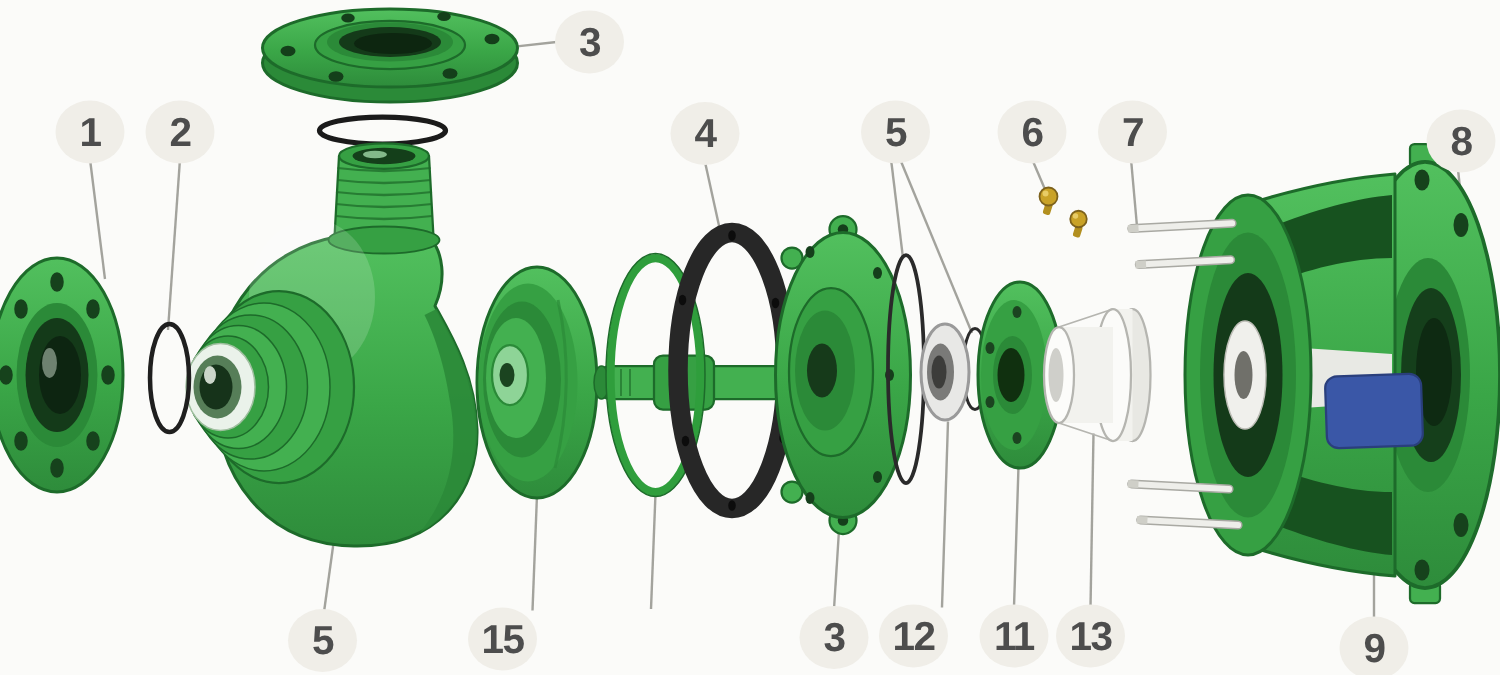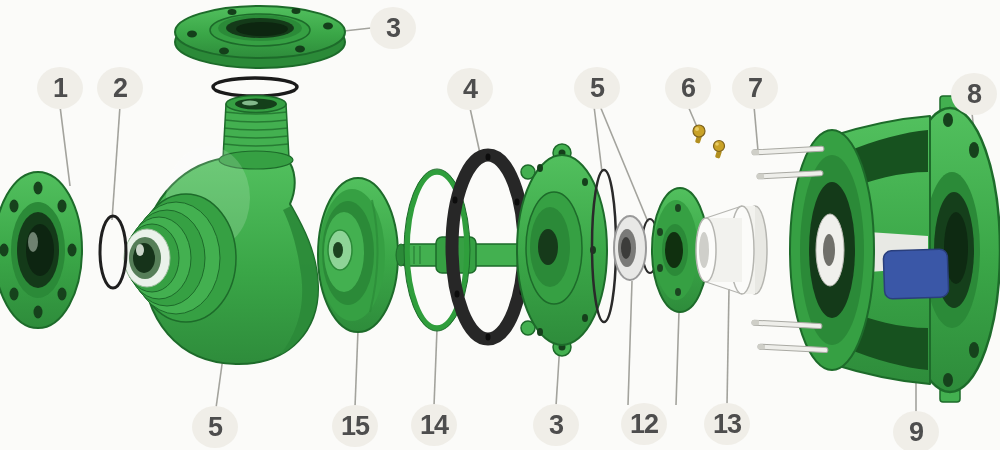--- a/index.html
+++ b/index.html
@@ -264,19 +264,19 @@
 <div class="callout" style="left:60px;top:88px">1</div>
 <div class="callout" style="left:120px;top:88px">2</div>
 <div class="callout" style="left:393px;top:28px">3</div>
 <div class="callout" style="left:470px;top:89px">4</div>
 <div class="callout" style="left:597px;top:88px">5</div>
 <div class="callout" style="left:688px;top:88px">6</div>
 <div class="callout" style="left:755px;top:88px">7</div>
 <div class="callout" style="left:974px;top:94px">8</div>
 <div class="callout" style="left:916px;top:432px">9</div>
 <div class="callout" style="left:727px;top:424px">13</div>
-<div class="callout" style="left:644px;top:424px">12</div>
+<div class="callout" style="left:676px;top:424px">11</div>
+<div class="callout" style="left:609px;top:424px">12</div>
 <div class="callout" style="left:556px;top:425px">3</div>
-<div class="callout" style="left:434px;top:425px">14</div>
-<div class="callout" style="left:355px;top:426px">15</div>
+<div class="callout" style="left:335px;top:426px">15</div>
 <div class="callout" style="left:215px;top:427px">5</div>
 
 </div>
 
 </body></html>

